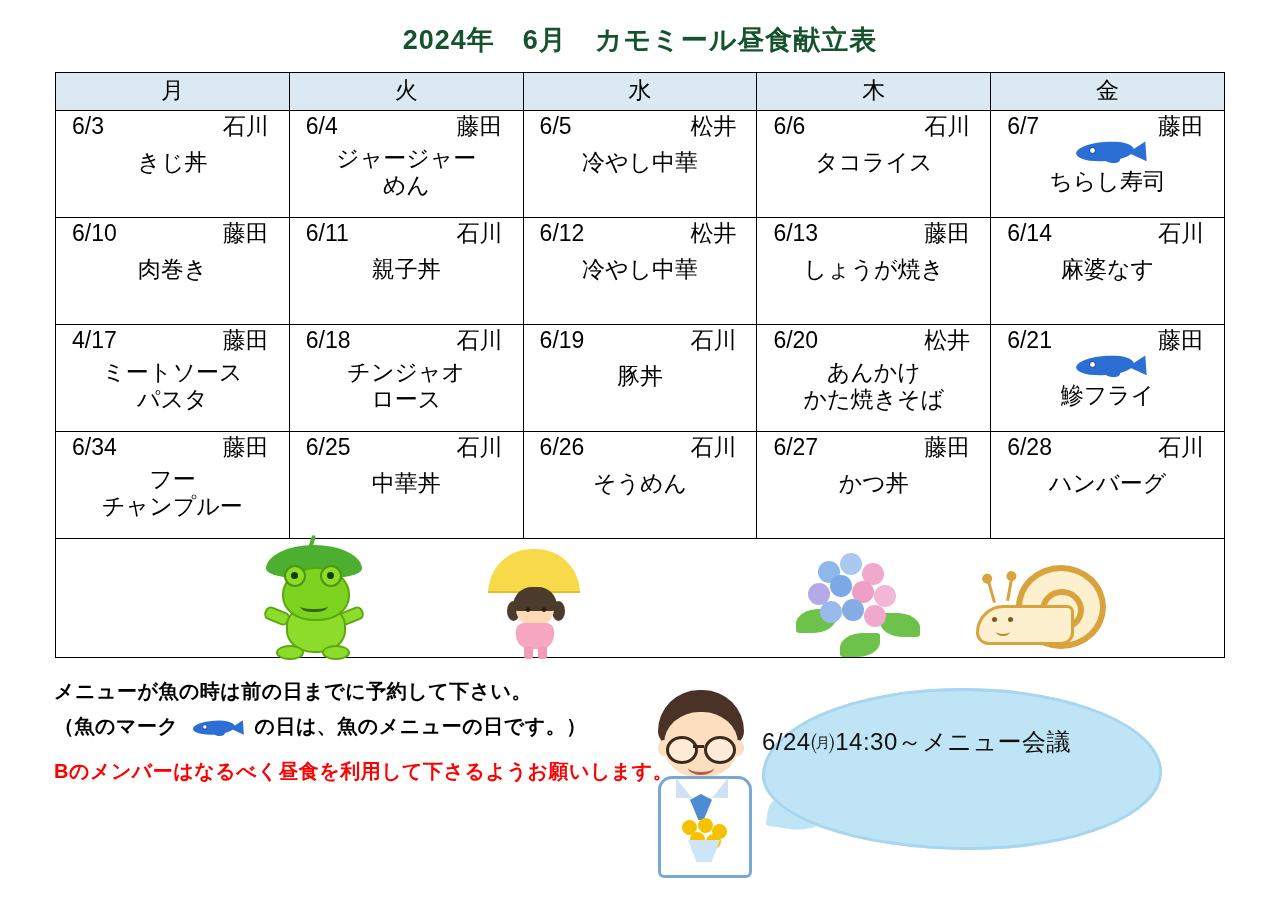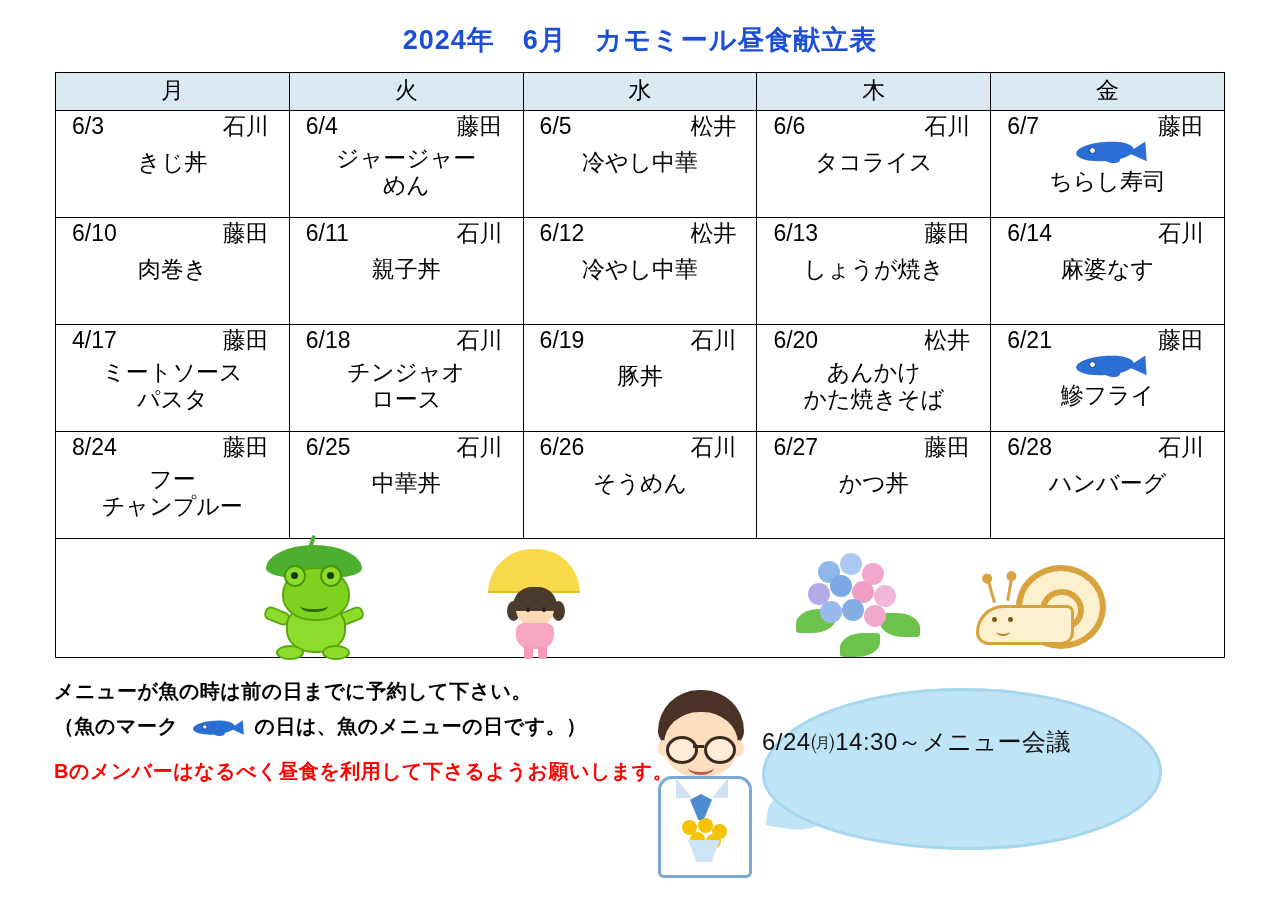--- a/index.html
+++ b/index.html
@@ -12,21 +12,21 @@
     background: #ffffff;
     font-family: "Liberation Sans", sans-serif;
     color: #000000;
     overflow: hidden;
     position: relative;
   }
 
   
   .title {
     text-align: center;
-    color: #1d4ed8;
+    color: #14532d;
     font-weight: bold;
     font-size: 27px;
     letter-spacing: 1px;
     padding-top: 22px;
     padding-bottom: 14px;
   }
 
   
   .cal-wrap {
     width: 1170px;
@@ -540,21 +540,21 @@
               <span class="body"></span><span class="tail"></span><span class="fin"></span><span class="eye"></span>
             </span>
           </div>
           <div class="menu tight">鰺フライ</div>
         </td>
       </tr>
 
       <tr>
         <td class="daycell">
           <div class="dayhead">
-            <span class="date">8/24</span>
+            <span class="date">6/34</span>
             <span class="cook">藤田</span>
           </div>
           <div class="menu tight">フー<br>チャンプルー</div>
         </td>
         <td class="daycell">
           <div class="dayhead">
             <span class="date">6/25</span>
             <span class="cook">石川</span>
           </div>
           <div class="menu">中華丼</div>

